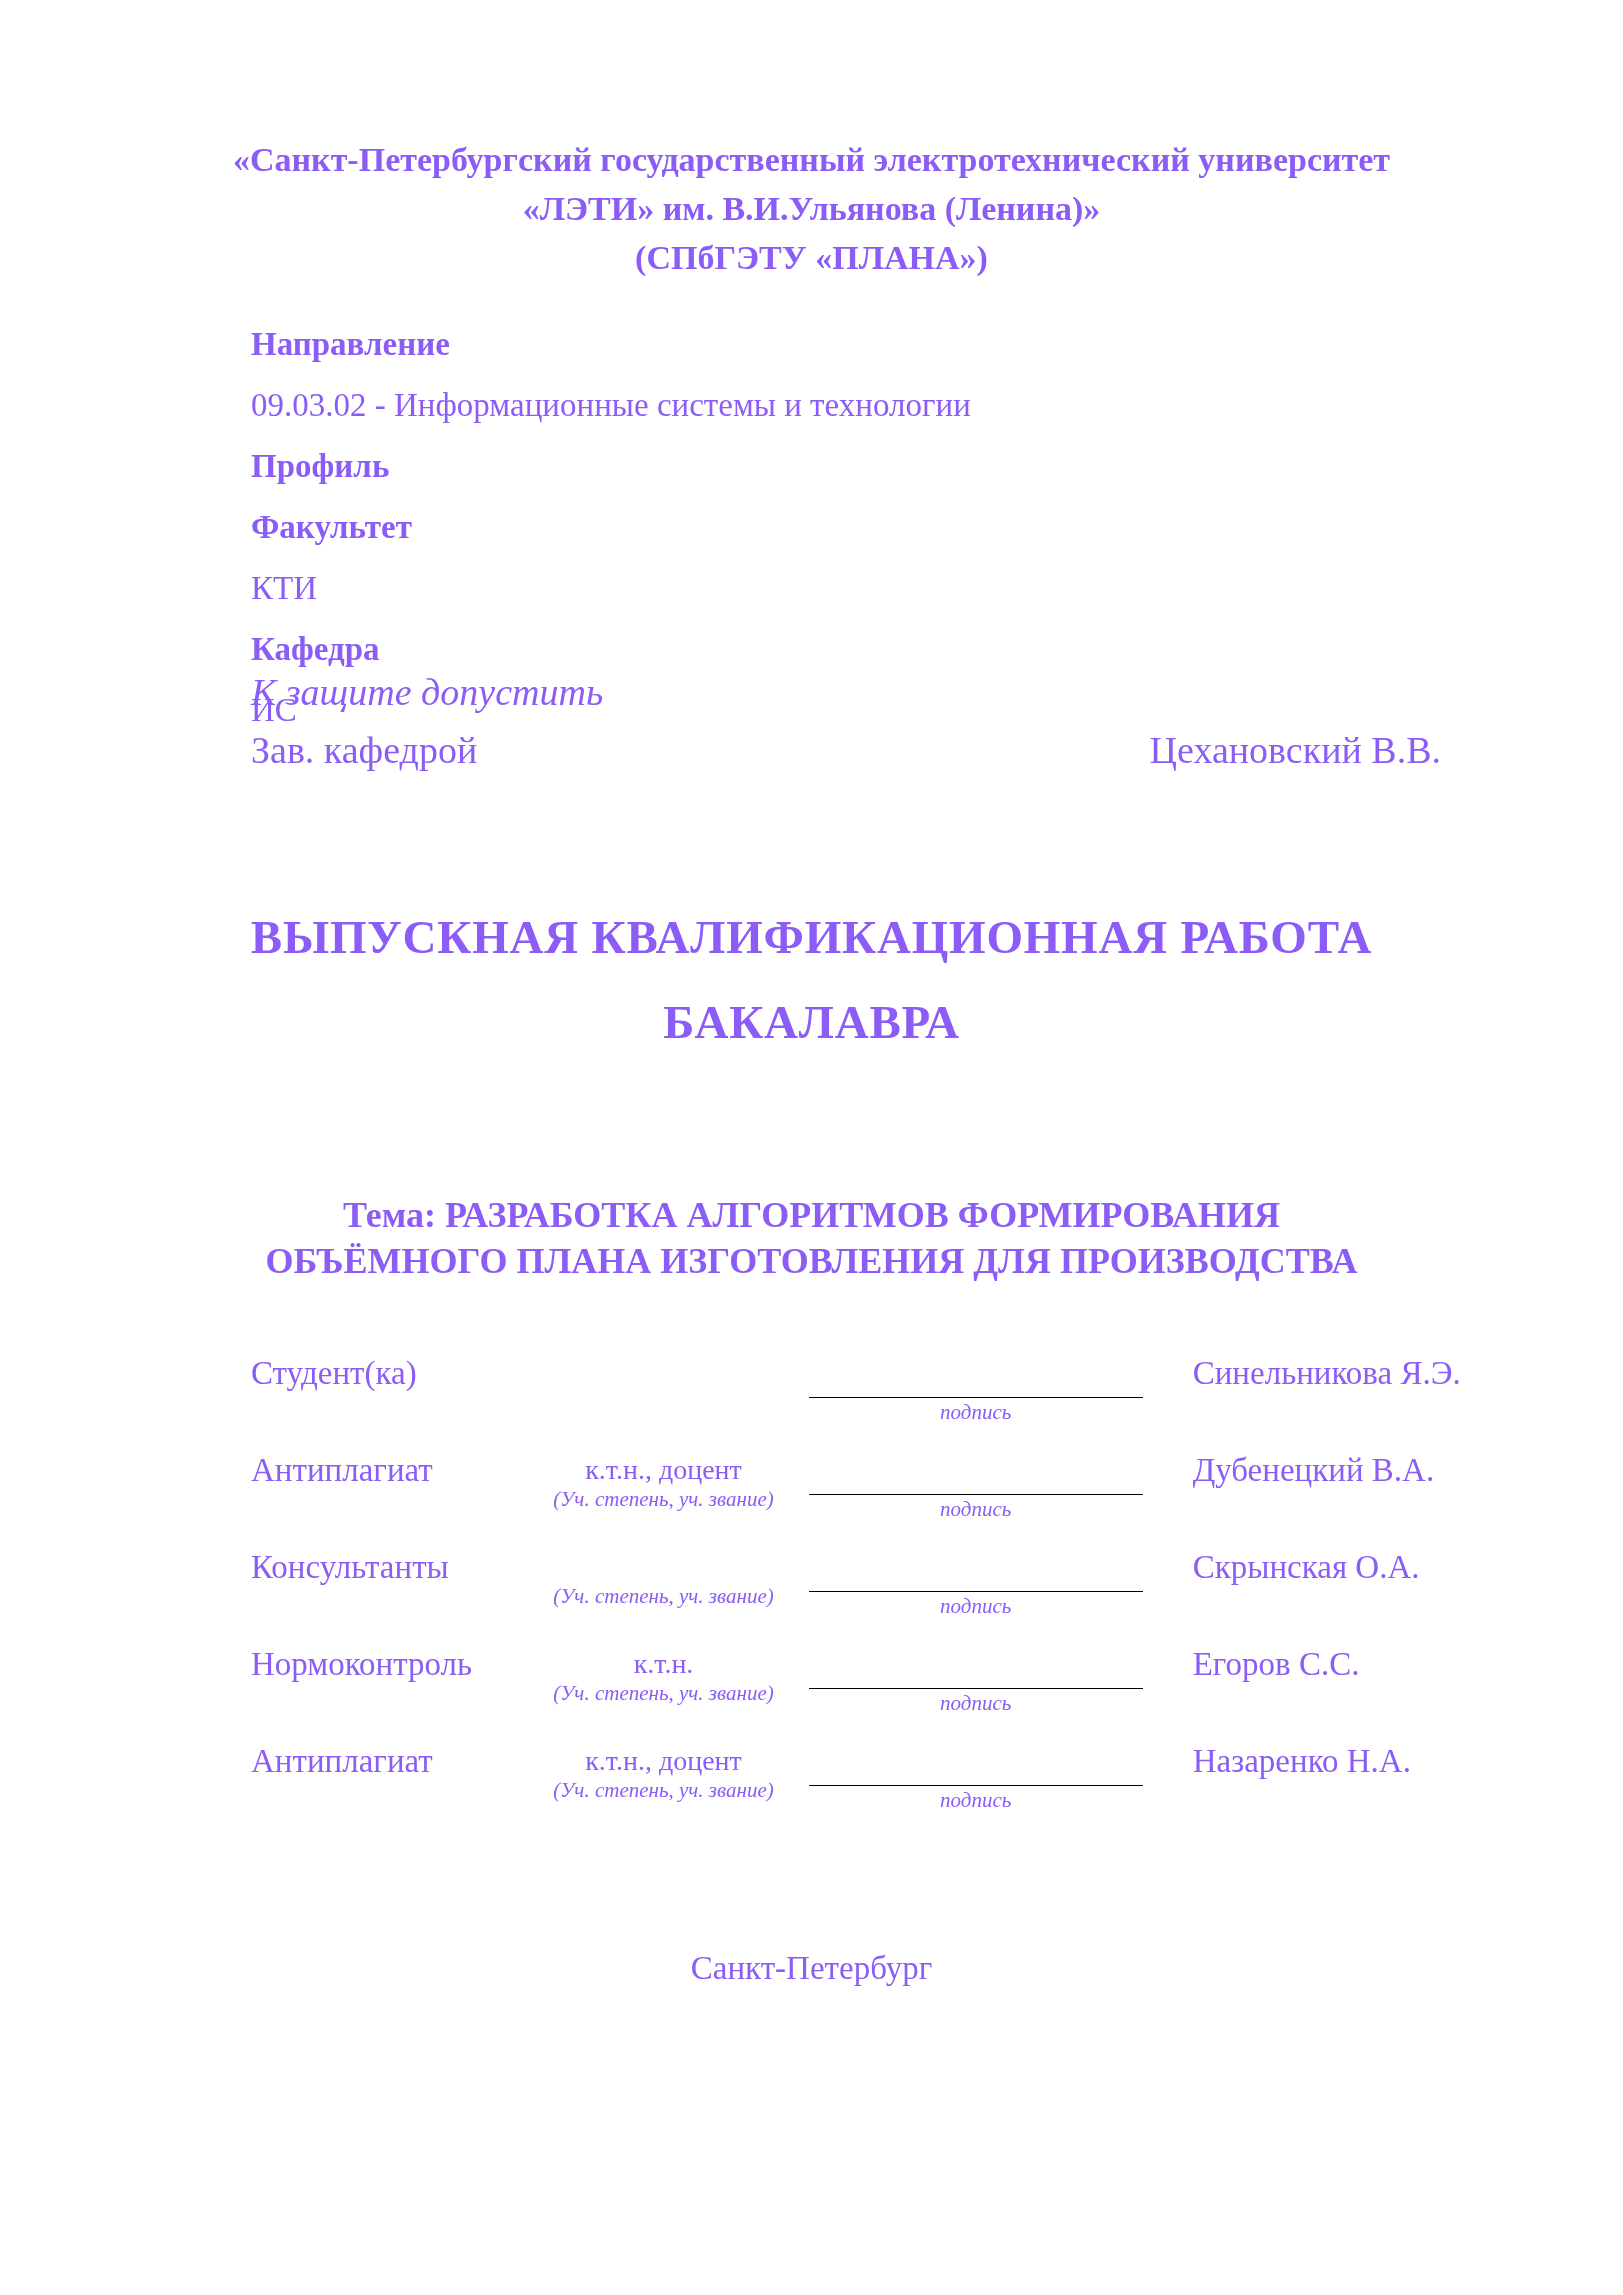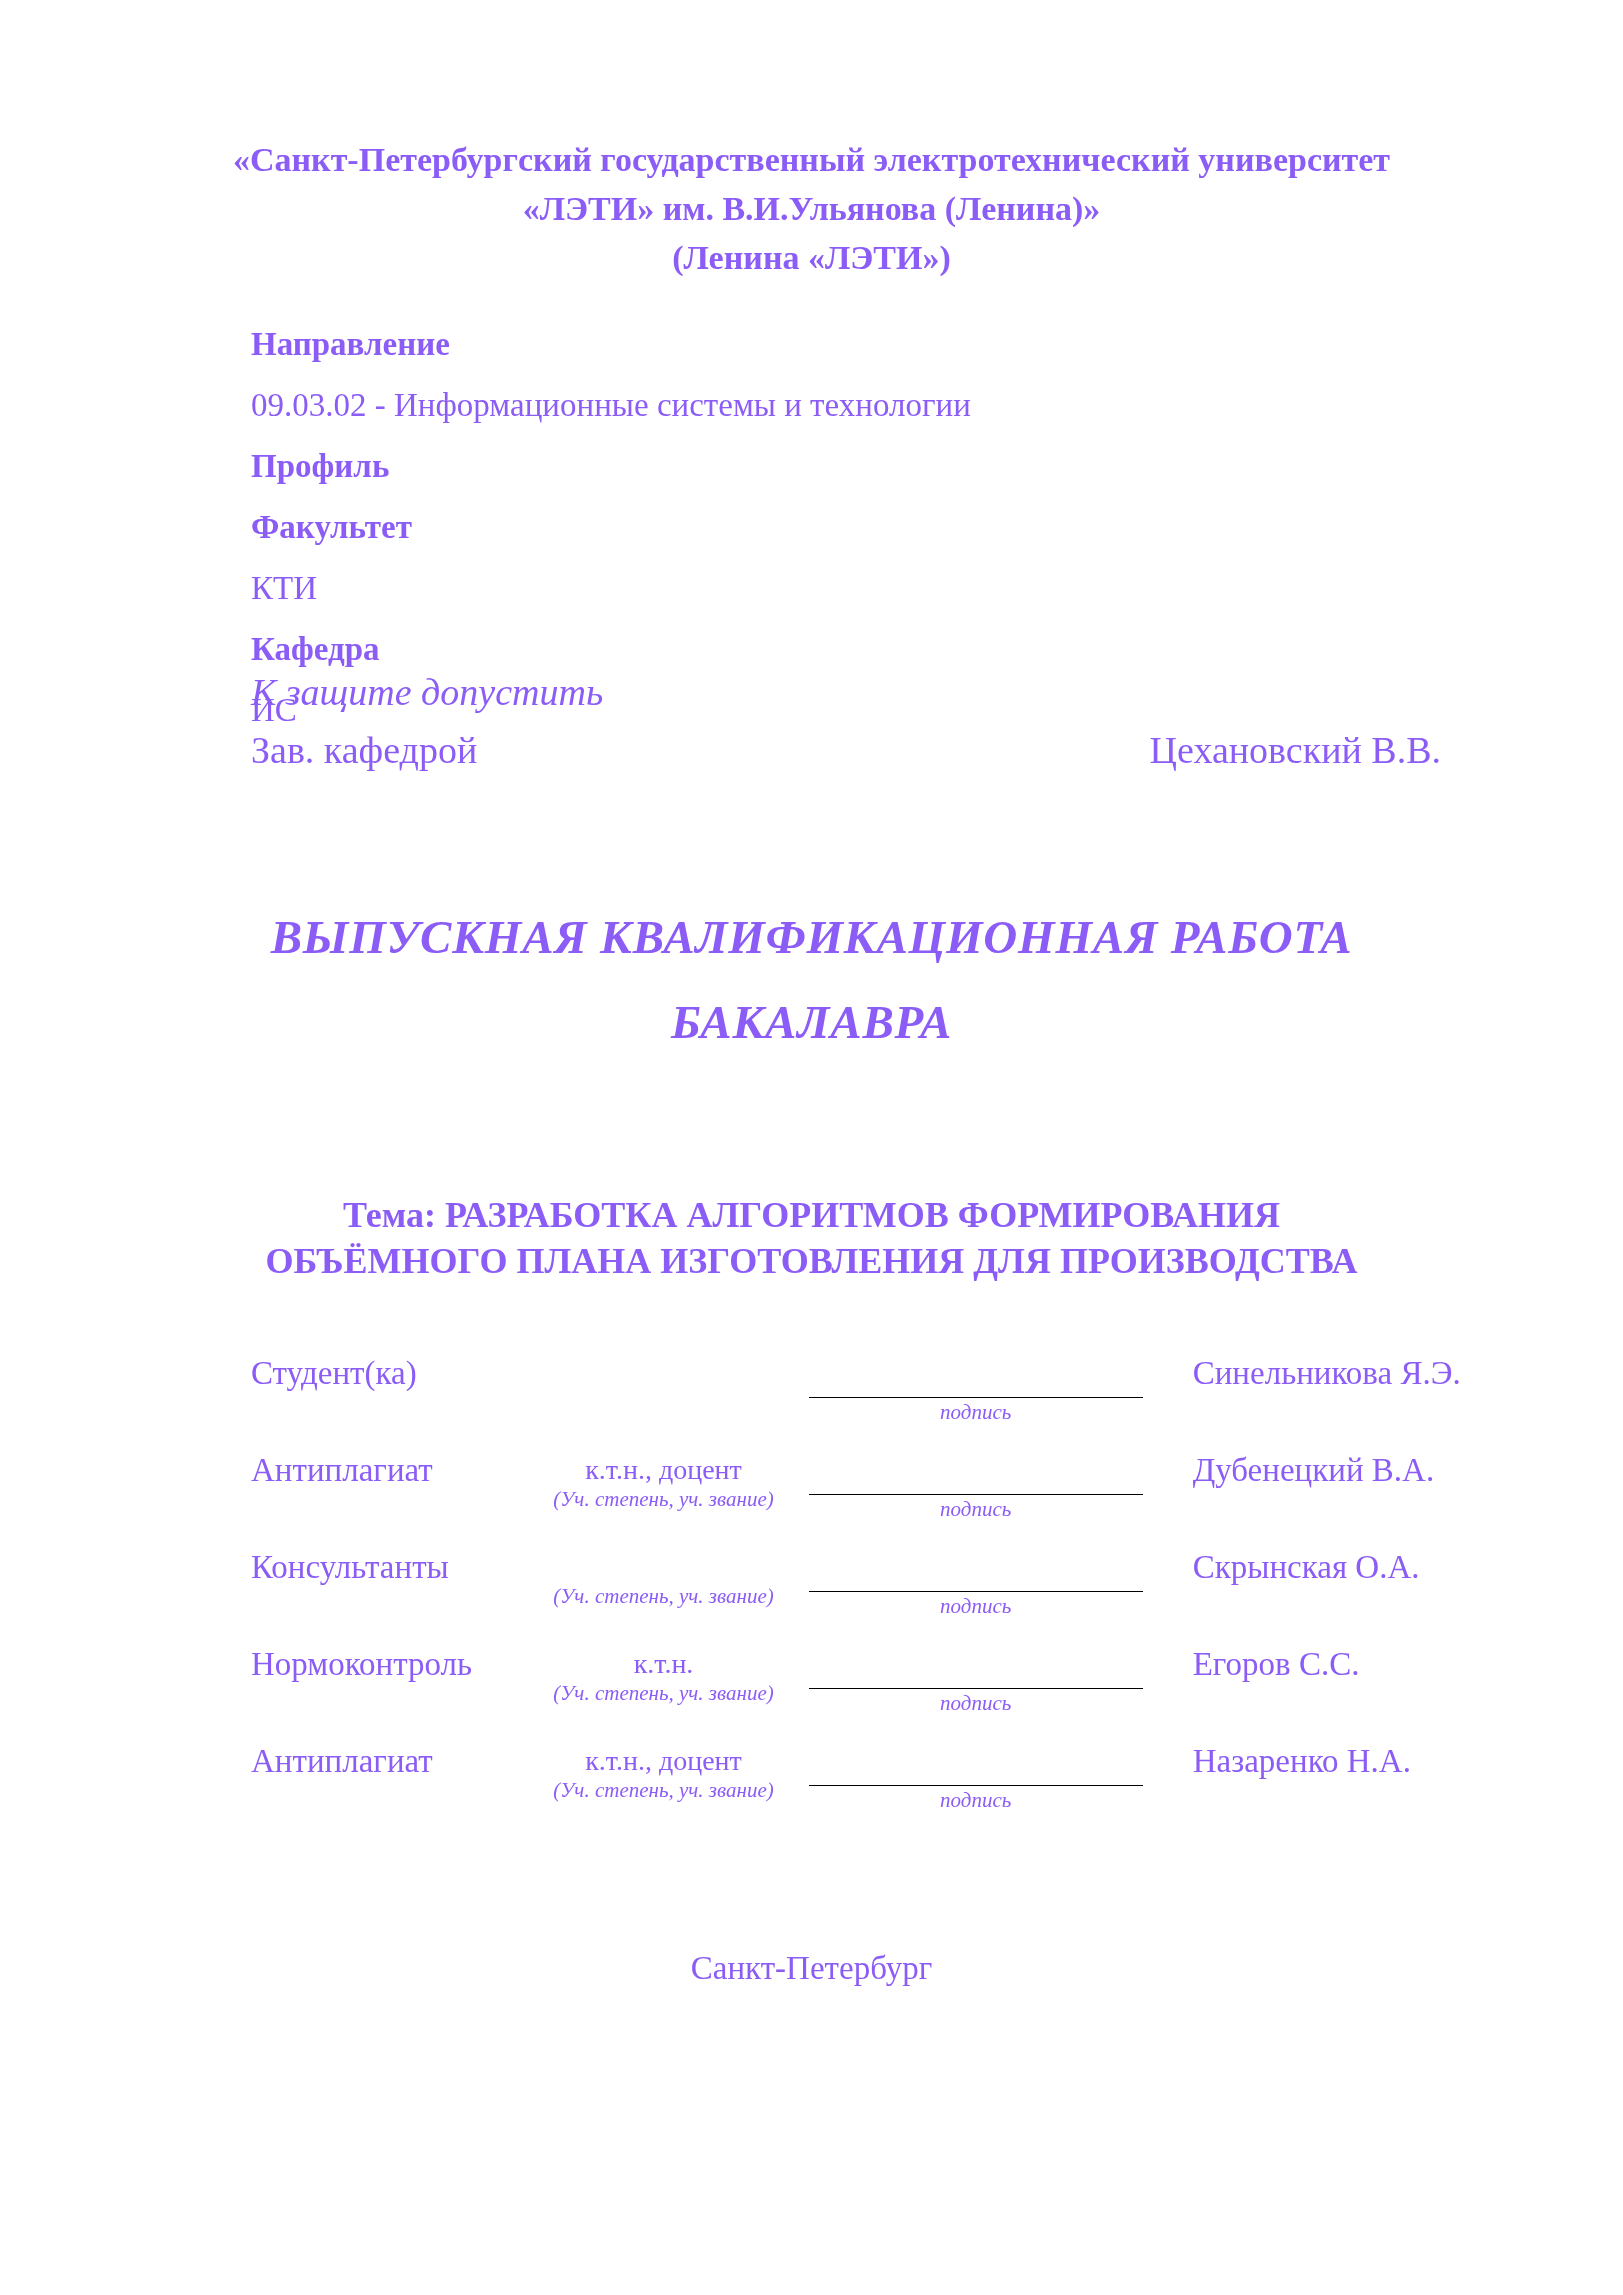--- a/index.html
+++ b/index.html
@@ -50,21 +50,20 @@
   .main-title {
     position: absolute;
     top: 895px;
     left: 0;
     right: 0;
     text-align: center;
     font-size: 47px;
     font-weight: bold;
     line-height: 85px;
     letter-spacing: 0.8px;
-    font-style: italic;
   }
   .theme {
     position: absolute;
     top: 1192px;
     left: 94px;
     right: 94px;
     text-align: center;
     font-size: 36px;
     font-weight: bold;
     line-height: 46px;
@@ -95,21 +94,21 @@
   }
 </style>
 </head>
 <body>
 
 <div class="page">
 
   <div class="header">
     <div>«Санкт-Петербургский государственный электротехнический университет</div>
     <div>«ЛЭТИ» им. В.И.Ульянова (Ленина)»</div>
-    <div>(Ленина «ЛЭТИ»)</div>
+    <div>(СПбГЭТУ «ПЛАНА»)</div>
   </div>
 
   <div class="fields">
     <div class="field-row">
       <div class="field-label">Направление</div>
       <div class="field-value">09.03.02 - Информационные системы и технологии</div>
     </div>
     <div class="field-row">
       <div class="field-label">Профиль</div>
     </div>

